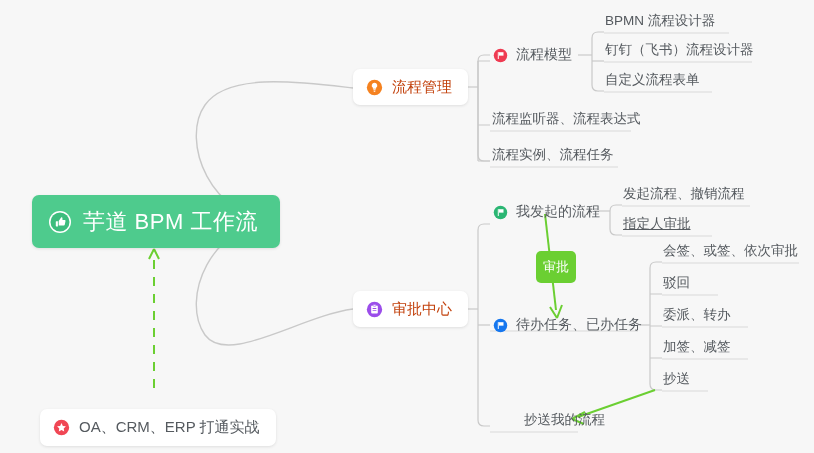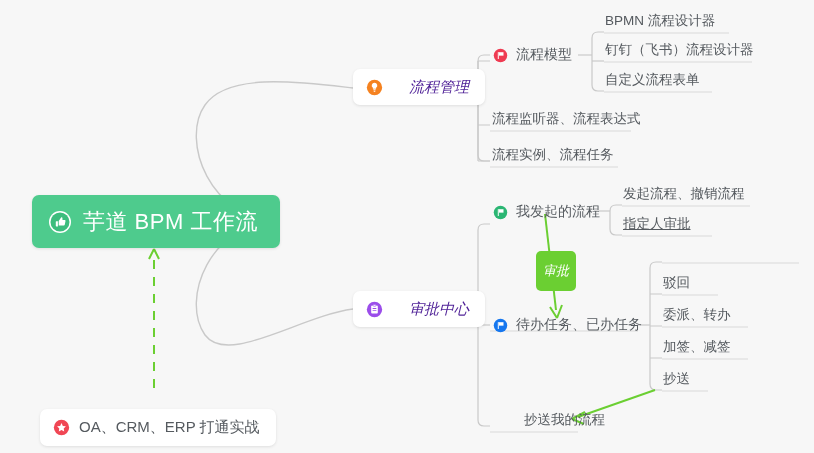--- a/index.html
+++ b/index.html
@@ -59,24 +59,23 @@
     box-shadow: 0 1px 3px rgba(0,0,0,.10);
     display: flex;
     align-items: center;
     padding: 0 16px 0 13px;
     height: 36px;
     box-sizing: border-box;
     z-index: 6;
     white-space: nowrap;
   }
   .branch-label {
-    color: #4c1d95;
+    color: #c2410c;
     font-size: 15px;
-    margin-left: 26px;
-    font-style: italic;
+    margin-left: 9px;
   }
   
   .sub-node {
     position: absolute;
     display: flex;
     align-items: center;
     height: 24px;
     white-space: nowrap;
     z-index: 5;
   }
@@ -114,28 +113,27 @@
     color: #555a5f;
     font-size: 15px;
     margin-left: 9px;
   }
   
   .badge-node {
     position: absolute;
     left: 536px;
     top: 251px;
     width: 40px;
-    height: 40px;
+    height: 32px;
     background: #6bcf32;
     border-radius: 5px;
     display: flex;
     align-items: center;
     justify-content: center;
     z-index: 7;
-    font-style: italic;
   }
   .badge-label {
     color: #ffffff;
     font-size: 13px;
   }
   
   .ic {
     display: inline-flex;
     align-items: center;
     justify-content: center;
@@ -271,20 +269,21 @@
     <span class="ic">
       <svg width="15" height="15" viewBox="0 0 20 20">
         <circle cx="10" cy="10" r="9" fill="#1677ef"></circle>
         <rect x="6.4" y="5.3" width="1.3" height="9.4" rx=".5" fill="#ffffff"></rect>
         <path d="M7.9 5.6h6.1v4.6H7.9z" fill="#ffffff"></path>
       </svg>
     </span>
     <span class="sub-label">待办任务、已办任务</span>
   </div>
 
+  <div class="leaf-node" style="left:659px; top:242px;">会签、或签、依次审批</div>
   <div class="leaf-node" style="left:659px; top:274px;">驳回</div>
   <div class="leaf-node" style="left:659px; top:306px;">委派、转办</div>
   <div class="leaf-node" style="left:659px; top:338px;">加签、减签</div>
   <div class="leaf-node" style="left:659px; top:370px;">抄送</div>
 
   <div class="leaf-node" style="left:488px; top:411px;margin-left:32px;">抄送我的流程</div>
 
   <div class="badge-node">
     <span class="badge-label">审批</span>
   </div>

